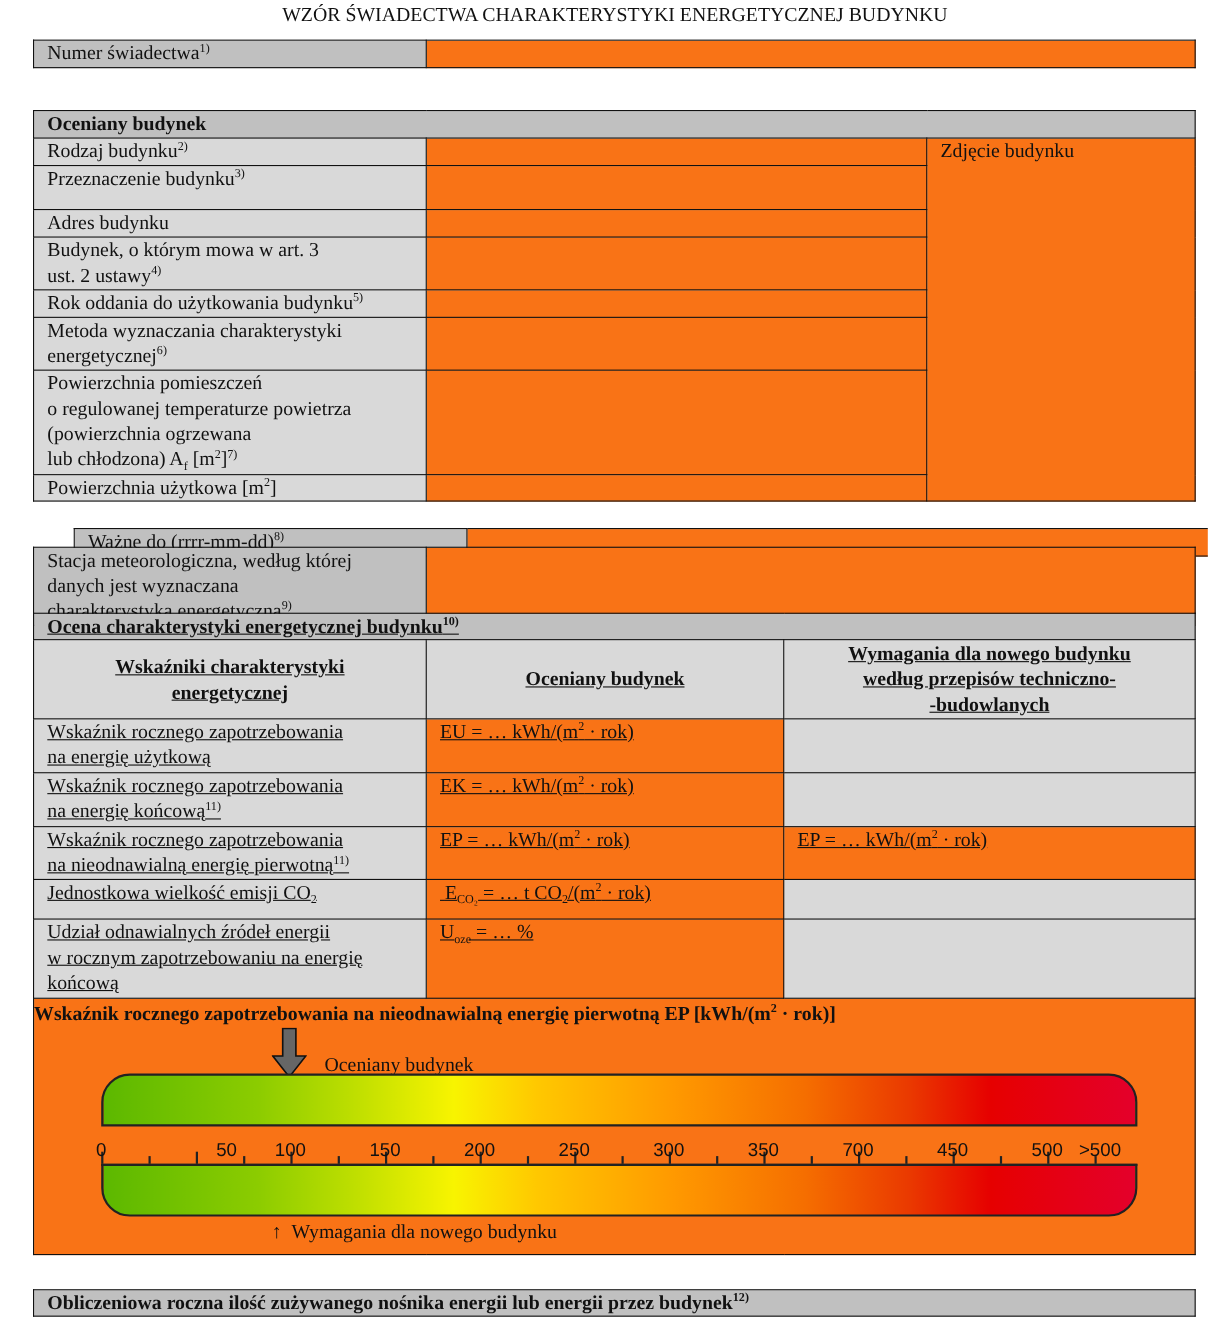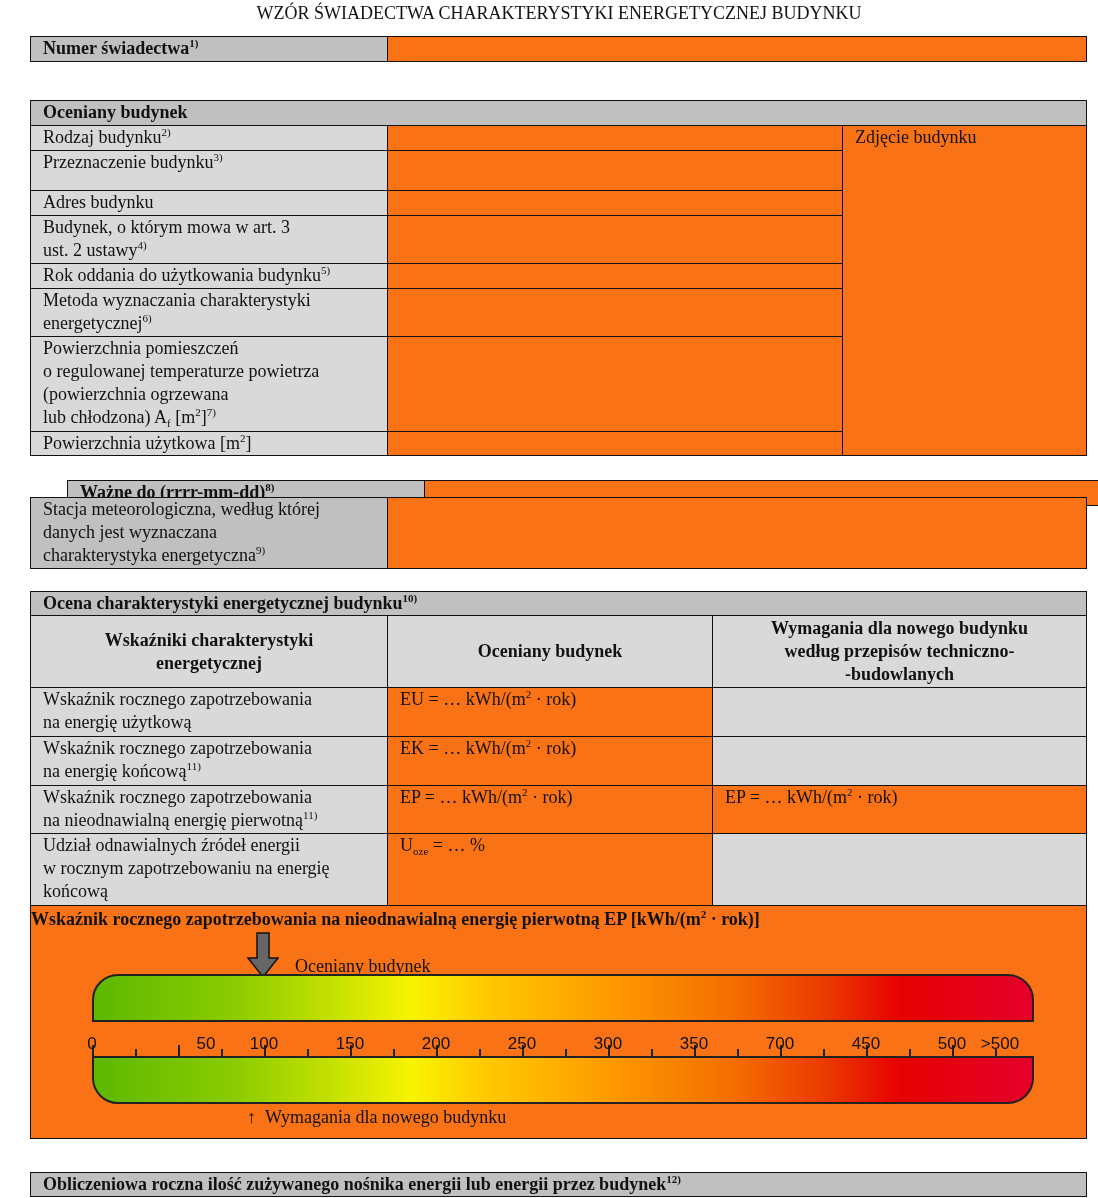--- a/index.html
+++ b/index.html
@@ -8,21 +8,21 @@
     font-family: "Liberation Serif", "DejaVu Serif", serif; color: #111;
   }
   .title {
     position: absolute; left: 0; top: 0; width: 1118px; text-align: center;
     font-size: 18px; line-height: 24px; top: 1px;
   }
   table { border-collapse: collapse; position: absolute; left: 30px; width: 1057px; table-layout: fixed; }
   td { border: 1.5px solid #111; padding: 0 12px; font-size: 18px; line-height: 23px; vertical-align: top; }
   .hdr { background: #c0c0c0; font-weight: bold; }
   .lbl { background: #d9d9d9; }
-  .lblb { background: #c0c0c0; font-weight: bold; }
+  .lblb { background: #c0c0c0; font-weight: normal; }
   .val { background: #f97316; }
   .gr { background: #d9d9d9; }
   sup { font-size: 11px; line-height: 0; vertical-align: 7px; }
   sub { font-size: 11px; line-height: 0; vertical-align: -4px; }
   .ctr { text-align: center; vertical-align: middle; font-weight: bold; }
   .scale-wrap { position: relative; height: 232px; }
   .scale-title { position: absolute; left: 0; right: 0; top: 2px; text-align: left; font-weight: bold; font-size: 18px; }
   .bar { position: absolute; left: 61px; width: 938px; height: 44px; border: 2px solid #222;
     background: linear-gradient(to right, #5cb800 0%, #8ccc00 15%, #c2e000 25%, #f8f400 34%, #ffc800 42%, #ff9a00 55%, #f56e00 68%, #ea3a00 78%, #e60000 86%, #e4002b 100%); }
   .bar.top { top: 68px; border-radius: 26px 26px 0 0; border-bottom-width: 2px; }
@@ -117,21 +117,21 @@
       <col>
     </colgroup>
   <tbody>
       <tr style="height:71px">
     <td class="lbl" style="background:#c0c0c0"><span>Stacja meteorologiczna, według której</span><br><span>danych jest wyznaczana</span><br><span>charakterystyka energetyczna</span><sup>9)</sup></td>
     <td class="val"></td>
   </tr>
 </tbody>
   </table>
 
-<table style="top:591px;">
+<table style="top:557px;text-decoration:underline;">
   <colgroup>
       <col style="width:357px">
       <col style="width:325px">
       <col>
     </colgroup>
   <tbody>
       <tr style="height:24px">
         <td colspan="3" class="hdr"><span>Ocena charakterystyki energetycznej budynku</span><sup>10)</sup></td>
       </tr>
   <tr style="height:72px">
@@ -146,20 +146,25 @@
   </tr>
   <tr style="height:49px">
     <td class="lbl"><span>Wskaźnik rocznego zapotrzebowania</span><br><span>na energię końcową</span><sup>11)</sup></td>
     <td class="val"><span>EK = … kWh/(m</span><sup>2</sup><span> · rok)</span></td>
     <td class="gr"></td>
   </tr>
   <tr style="height:48px">
     <td class="lbl"><span>Wskaźnik rocznego zapotrzebowania</span><br><span>na nieodnawialną energię pierwotną</span><sup>11)</sup></td>
     <td class="val"><span>EP = … kWh/(m</span><sup>2</sup><span> · rok)</span></td>
     <td class="val"><span>EP = … kWh/(m</span><sup>2</sup><span> · rok)</span></td>
+  </tr>
+  <tr style="height:36px">
+    <td class="lbl"><span>Jednostkowa wielkość emisji CO</span><sub>2</sub></td>
+    <td class="val">&nbsp;<span>E</span><sub>CO₂</sub><span> = … t CO</span><sub>2</sub><span>/(m</span><sup>2</sup><span> · rok)</span></td>
+    <td class="gr"></td>
   </tr>
   <tr style="height:72px">
     <td class="lbl"><span>Udział odnawialnych źródeł energii</span><br><span>w rocznym zapotrzebowaniu na energię</span><br><span>końcową</span></td>
     <td class="val"><span>U</span><sub>oze</sub><span> = … %</span></td>
     <td class="gr"></td>
   </tr>
   <tr>
     <td colspan="3" class="val" style="padding:0;">
       <div class="scale-wrap">
         <div class="scale-title"><span>Wskaźnik rocznego zapotrzebowania na nieodnawialną energię pierwotną EP [kWh/(m</span><sup>2</sup><span> · rok)]</span></div>

